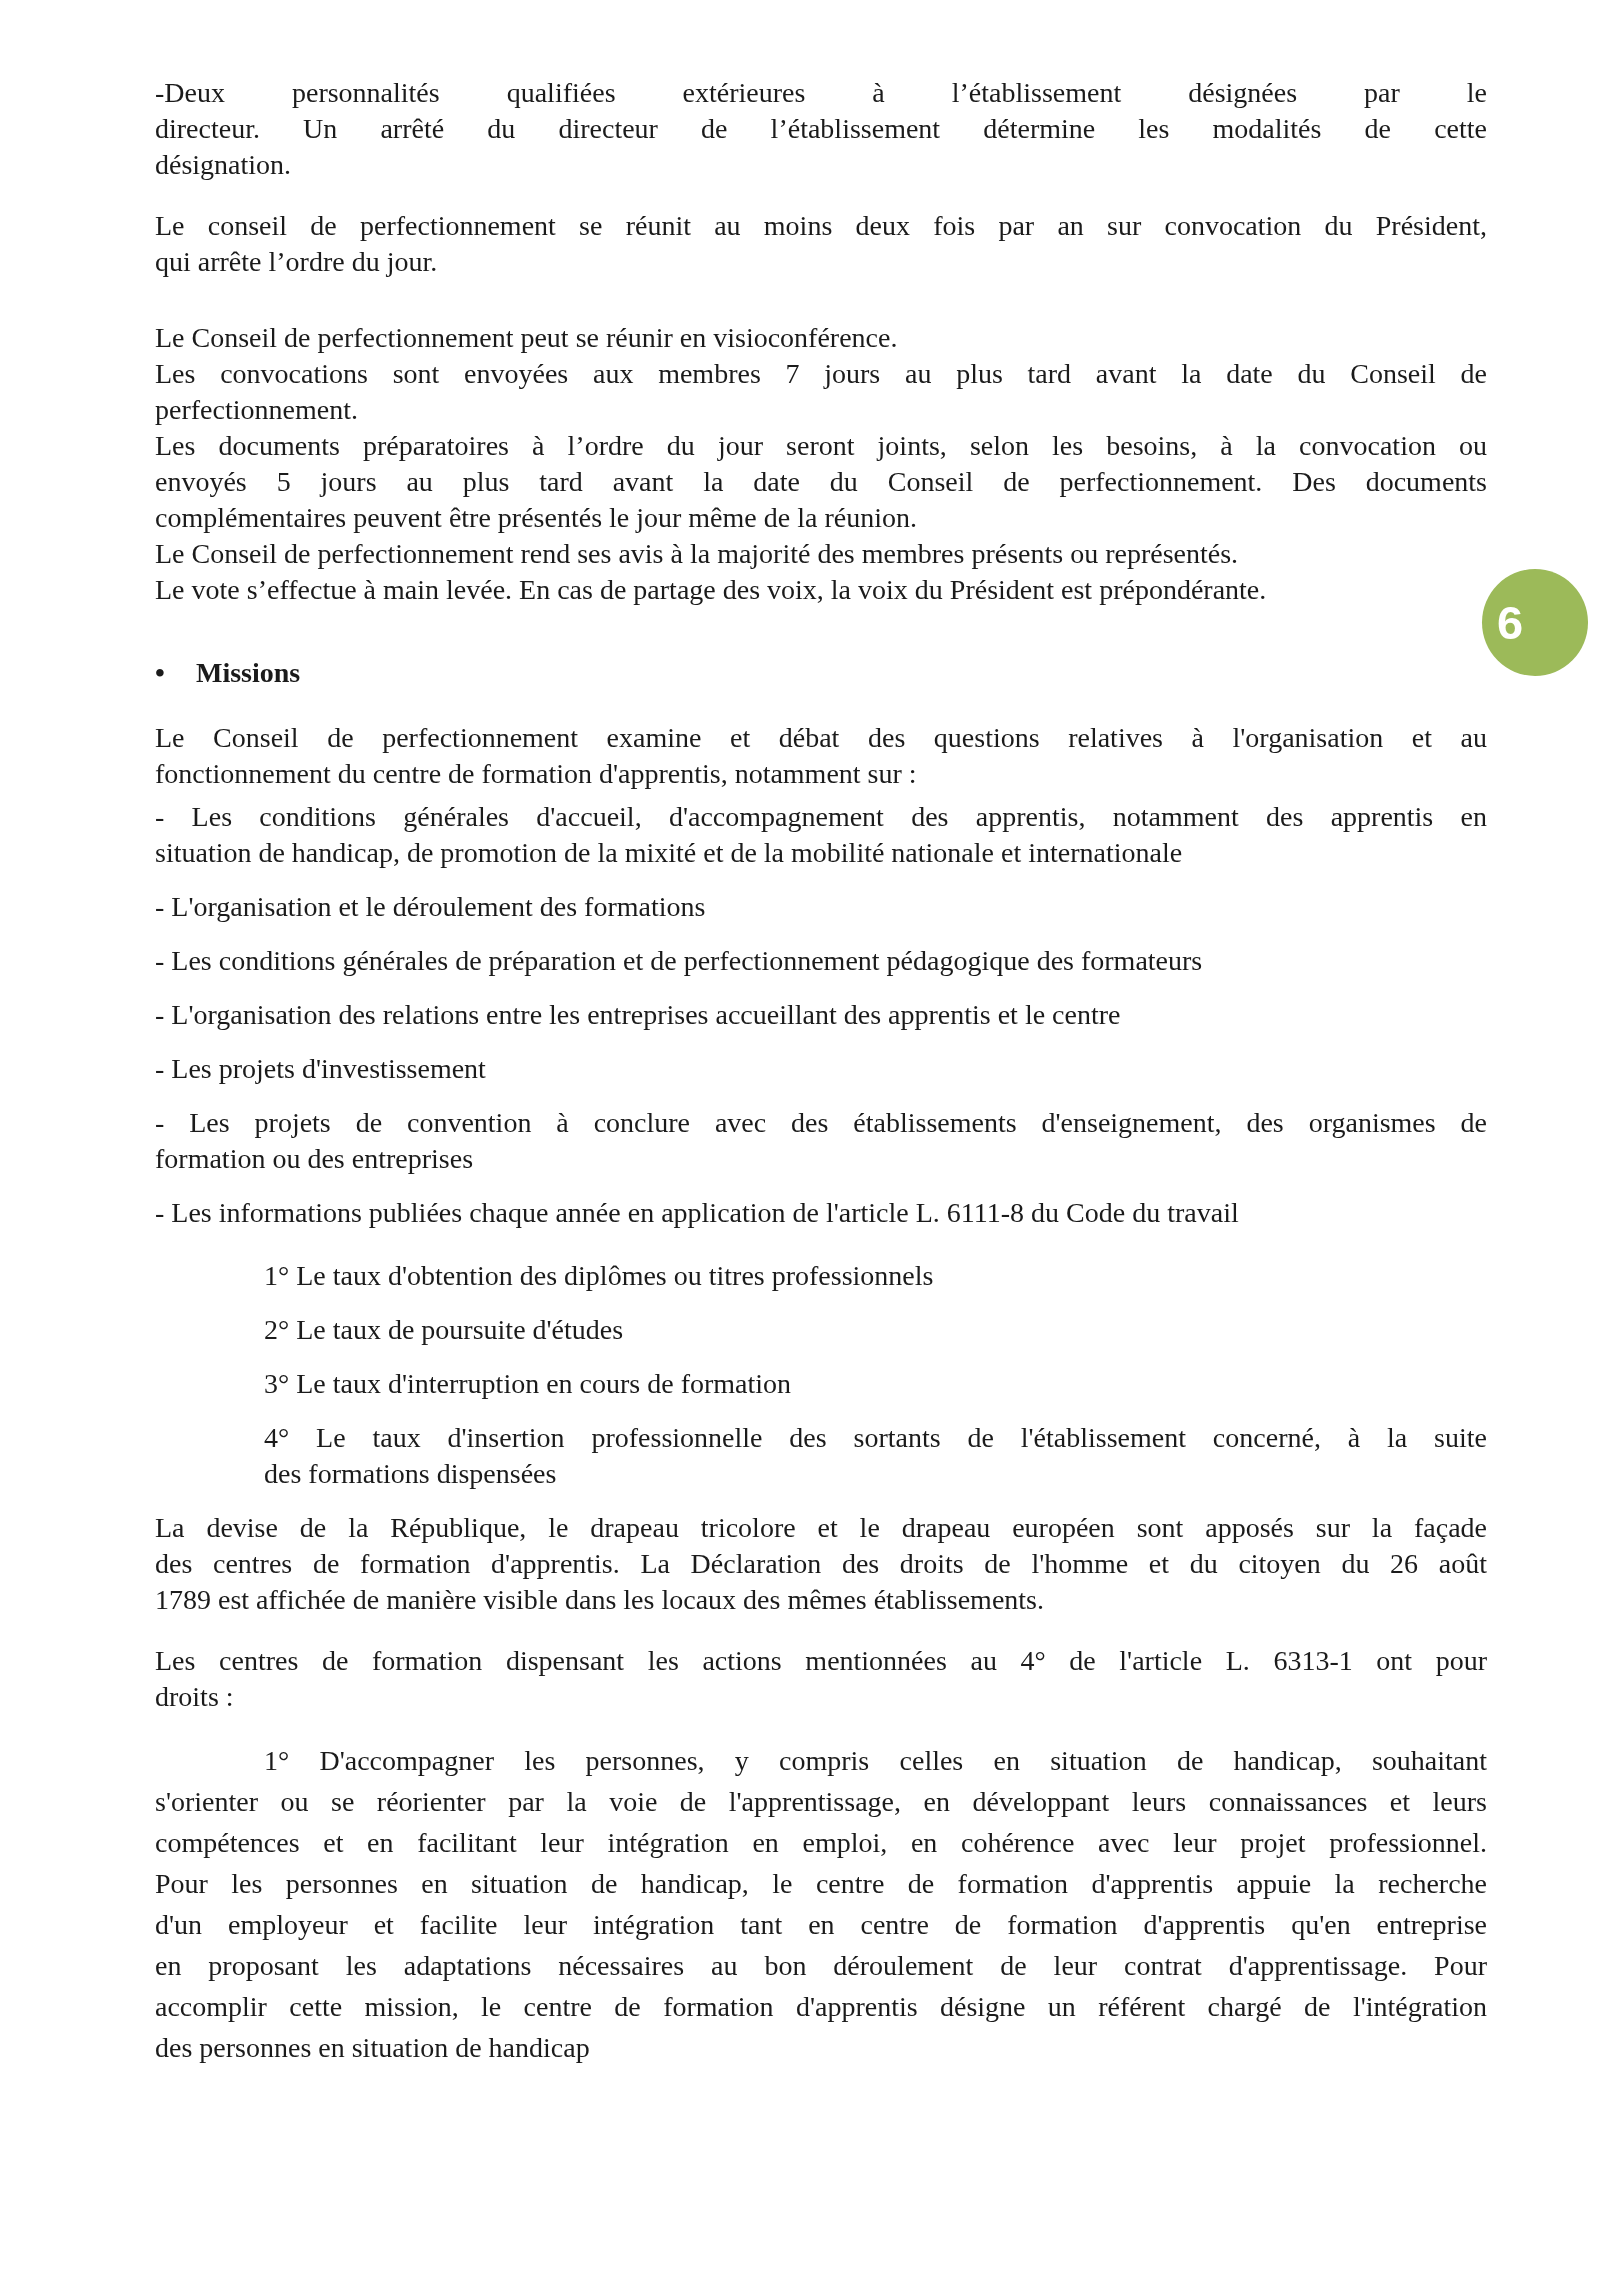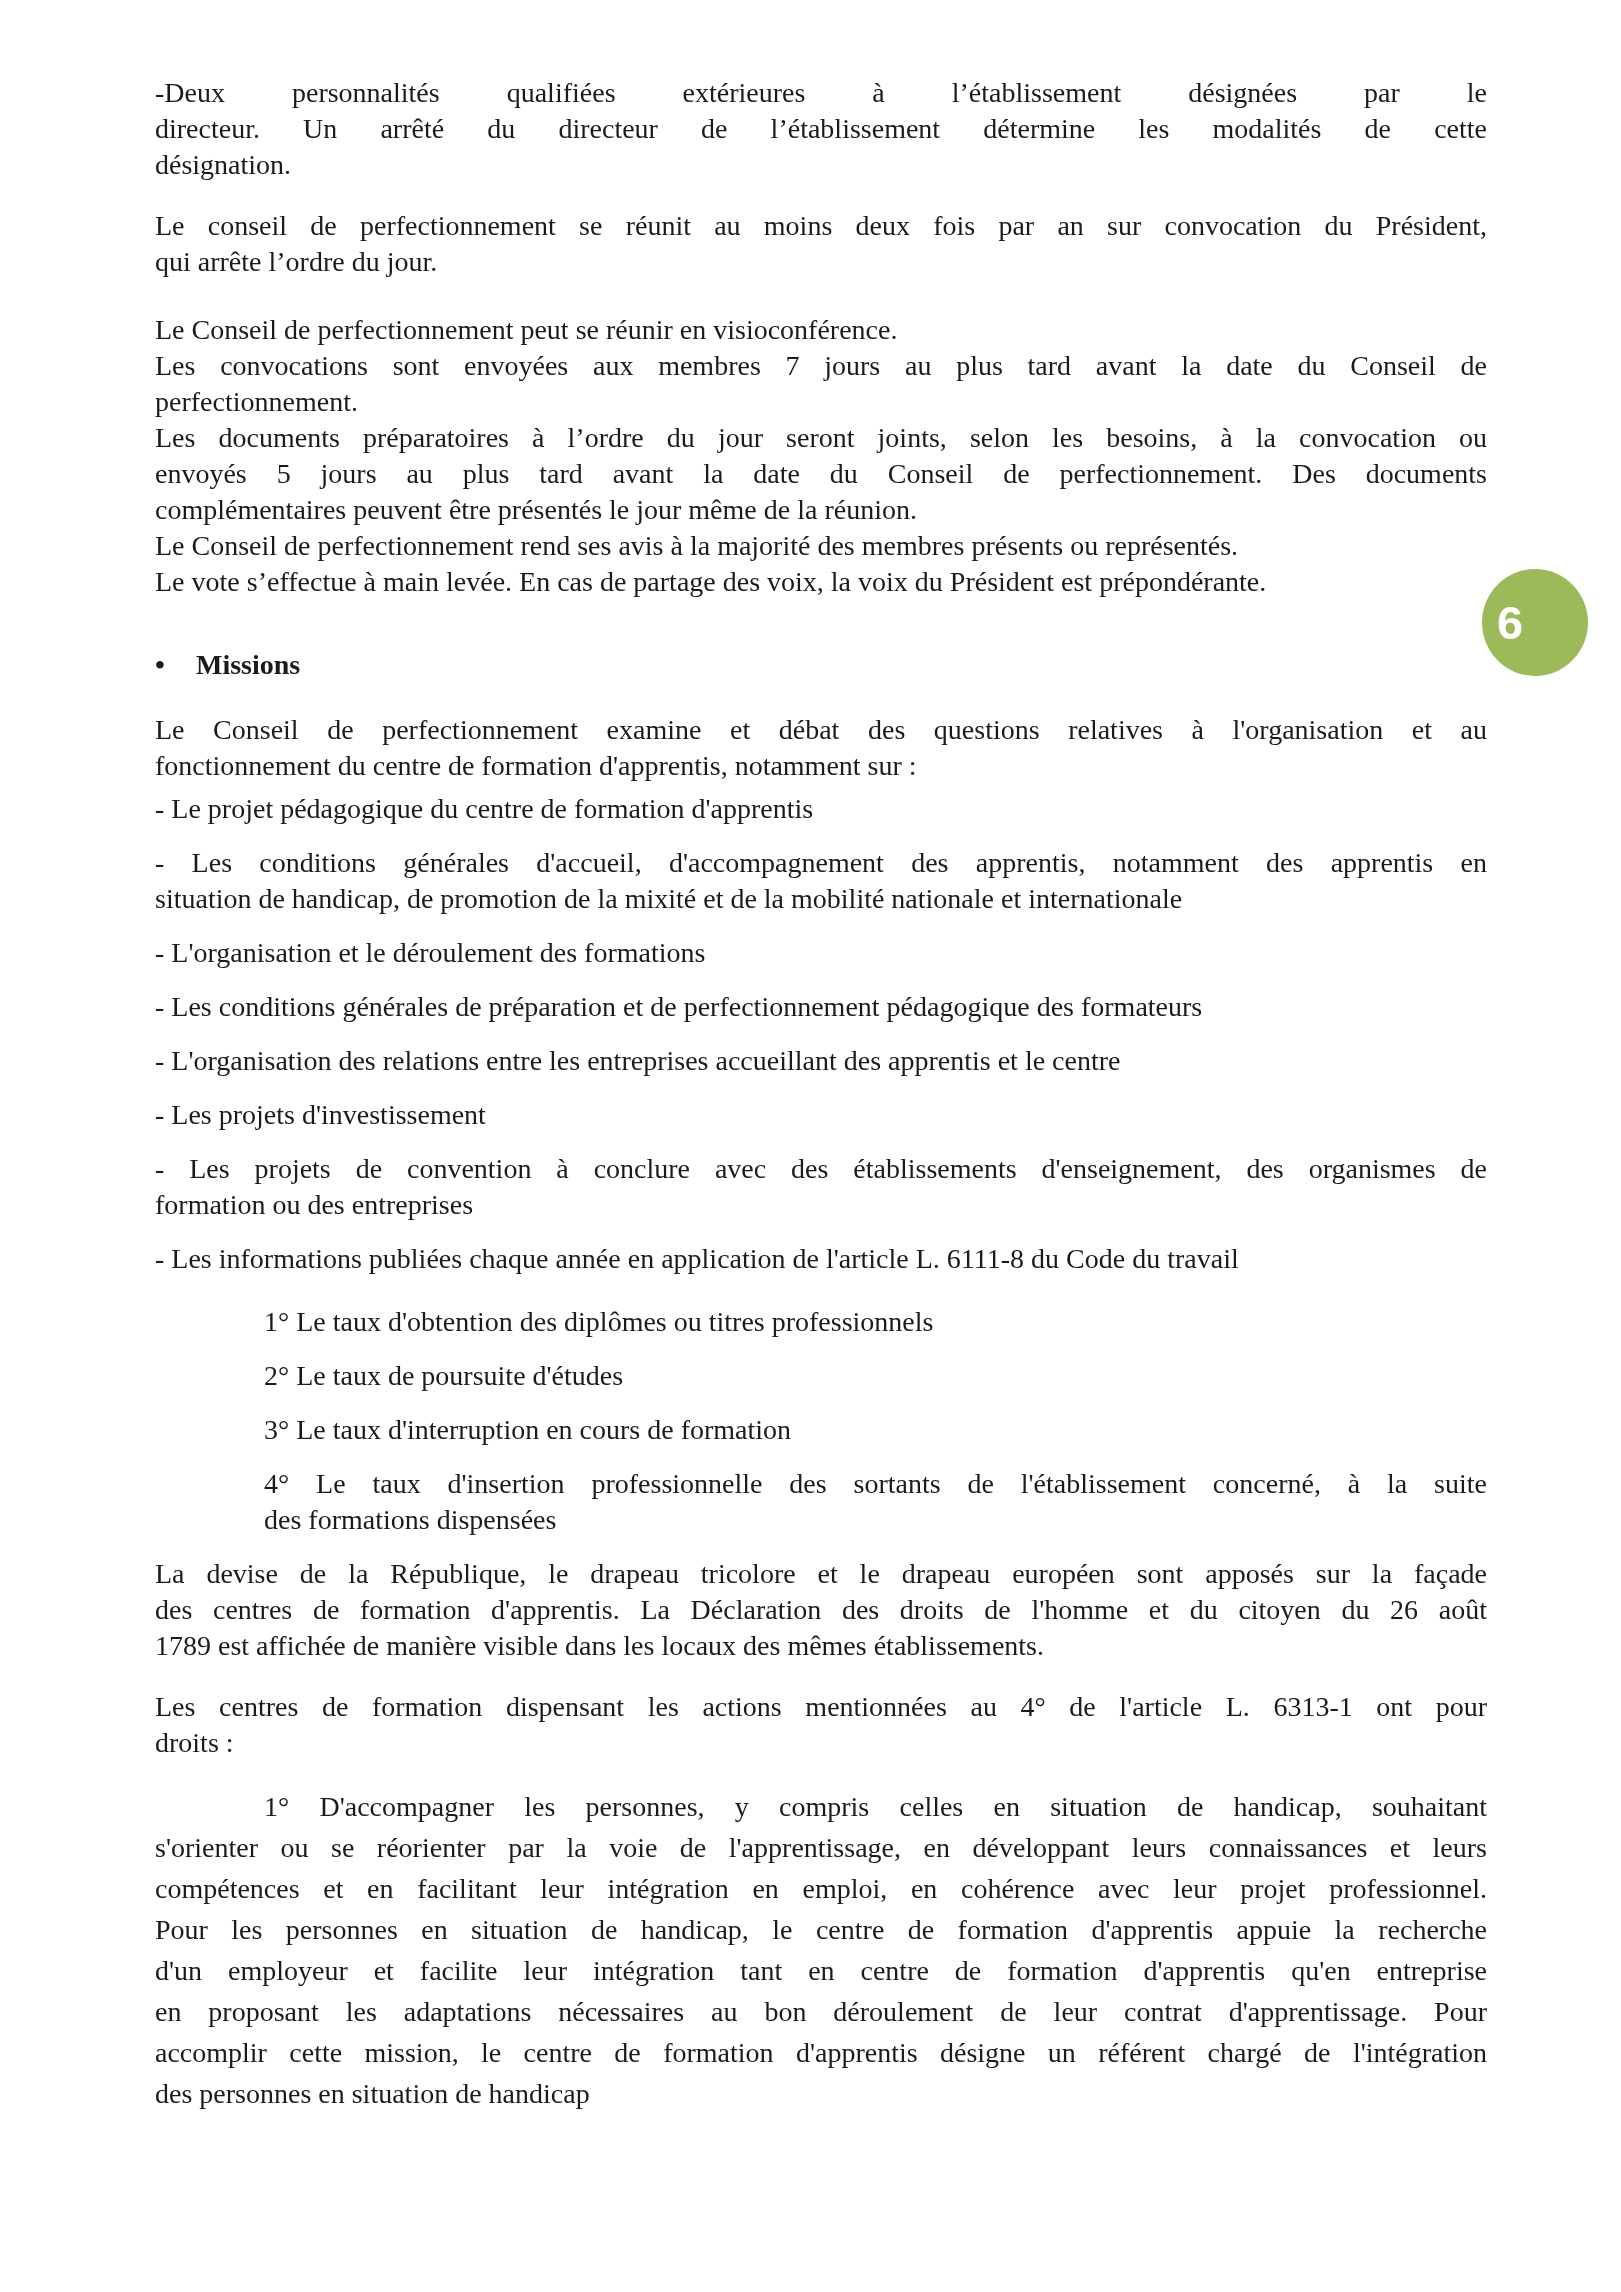--- a/index.html
+++ b/index.html
@@ -28,21 +28,21 @@
   .block { margin: 0; }
   
   .jl {
     text-align: justify;
     text-align-last: justify;
     white-space: normal;
   }
   .jl.last { text-align-last: left; }
   
   .sp-a { margin-bottom: 25px; }
-  .sp-b { margin-bottom: 32px; }
+  .sp-b { margin-bottom: 40px; }
   .sp-c { margin-bottom: 47px; }
   .sp-d { margin-bottom: 29px; }
   .sp-e { margin-bottom: 7px; }
   .sp-f { margin-bottom: 18px; }
   .sp-g { margin-bottom: 27px; }
   .num-item { padding-left: 109px; }
   .indent-first .jl:first-child { padding-left: 109px; }
   .wide-lines { line-height: 41px; }
   .bullet-row { text-align: left; font-weight: bold; }
   .bullet-row .marker {
@@ -100,23 +100,20 @@
     <div class="block sp-d bullet-row">
       <span class="marker">•</span><span>Missions</span>
     </div>
 
     <div class="block sp-e">
         <div class="jl">Le Conseil de perfectionnement examine et débat des questions relatives à l'organisation et au</div>
         <div class="jl last">fonctionnement du centre de formation d'apprentis, notamment sur :</div>
       </div>
 
     <div class="block sp-f">
-        <div class="jl last">- Le projet pédagogique du centre de formation d'apprentis</div>
-      </div>
-    <div class="block sp-f">
         <div class="jl">- Les conditions générales d'accueil, d'accompagnement des apprentis, notamment des apprentis en</div>
         <div class="jl last">situation de handicap, de promotion de la mixité et de la mobilité nationale et internationale</div>
       </div>
     <div class="block sp-f">
         <div class="jl last">- L'organisation et le déroulement des formations</div>
       </div>
     <div class="block sp-f">
         <div class="jl last">- Les conditions générales de préparation et de perfectionnement pédagogique des formateurs</div>
       </div>
     <div class="block sp-f">

